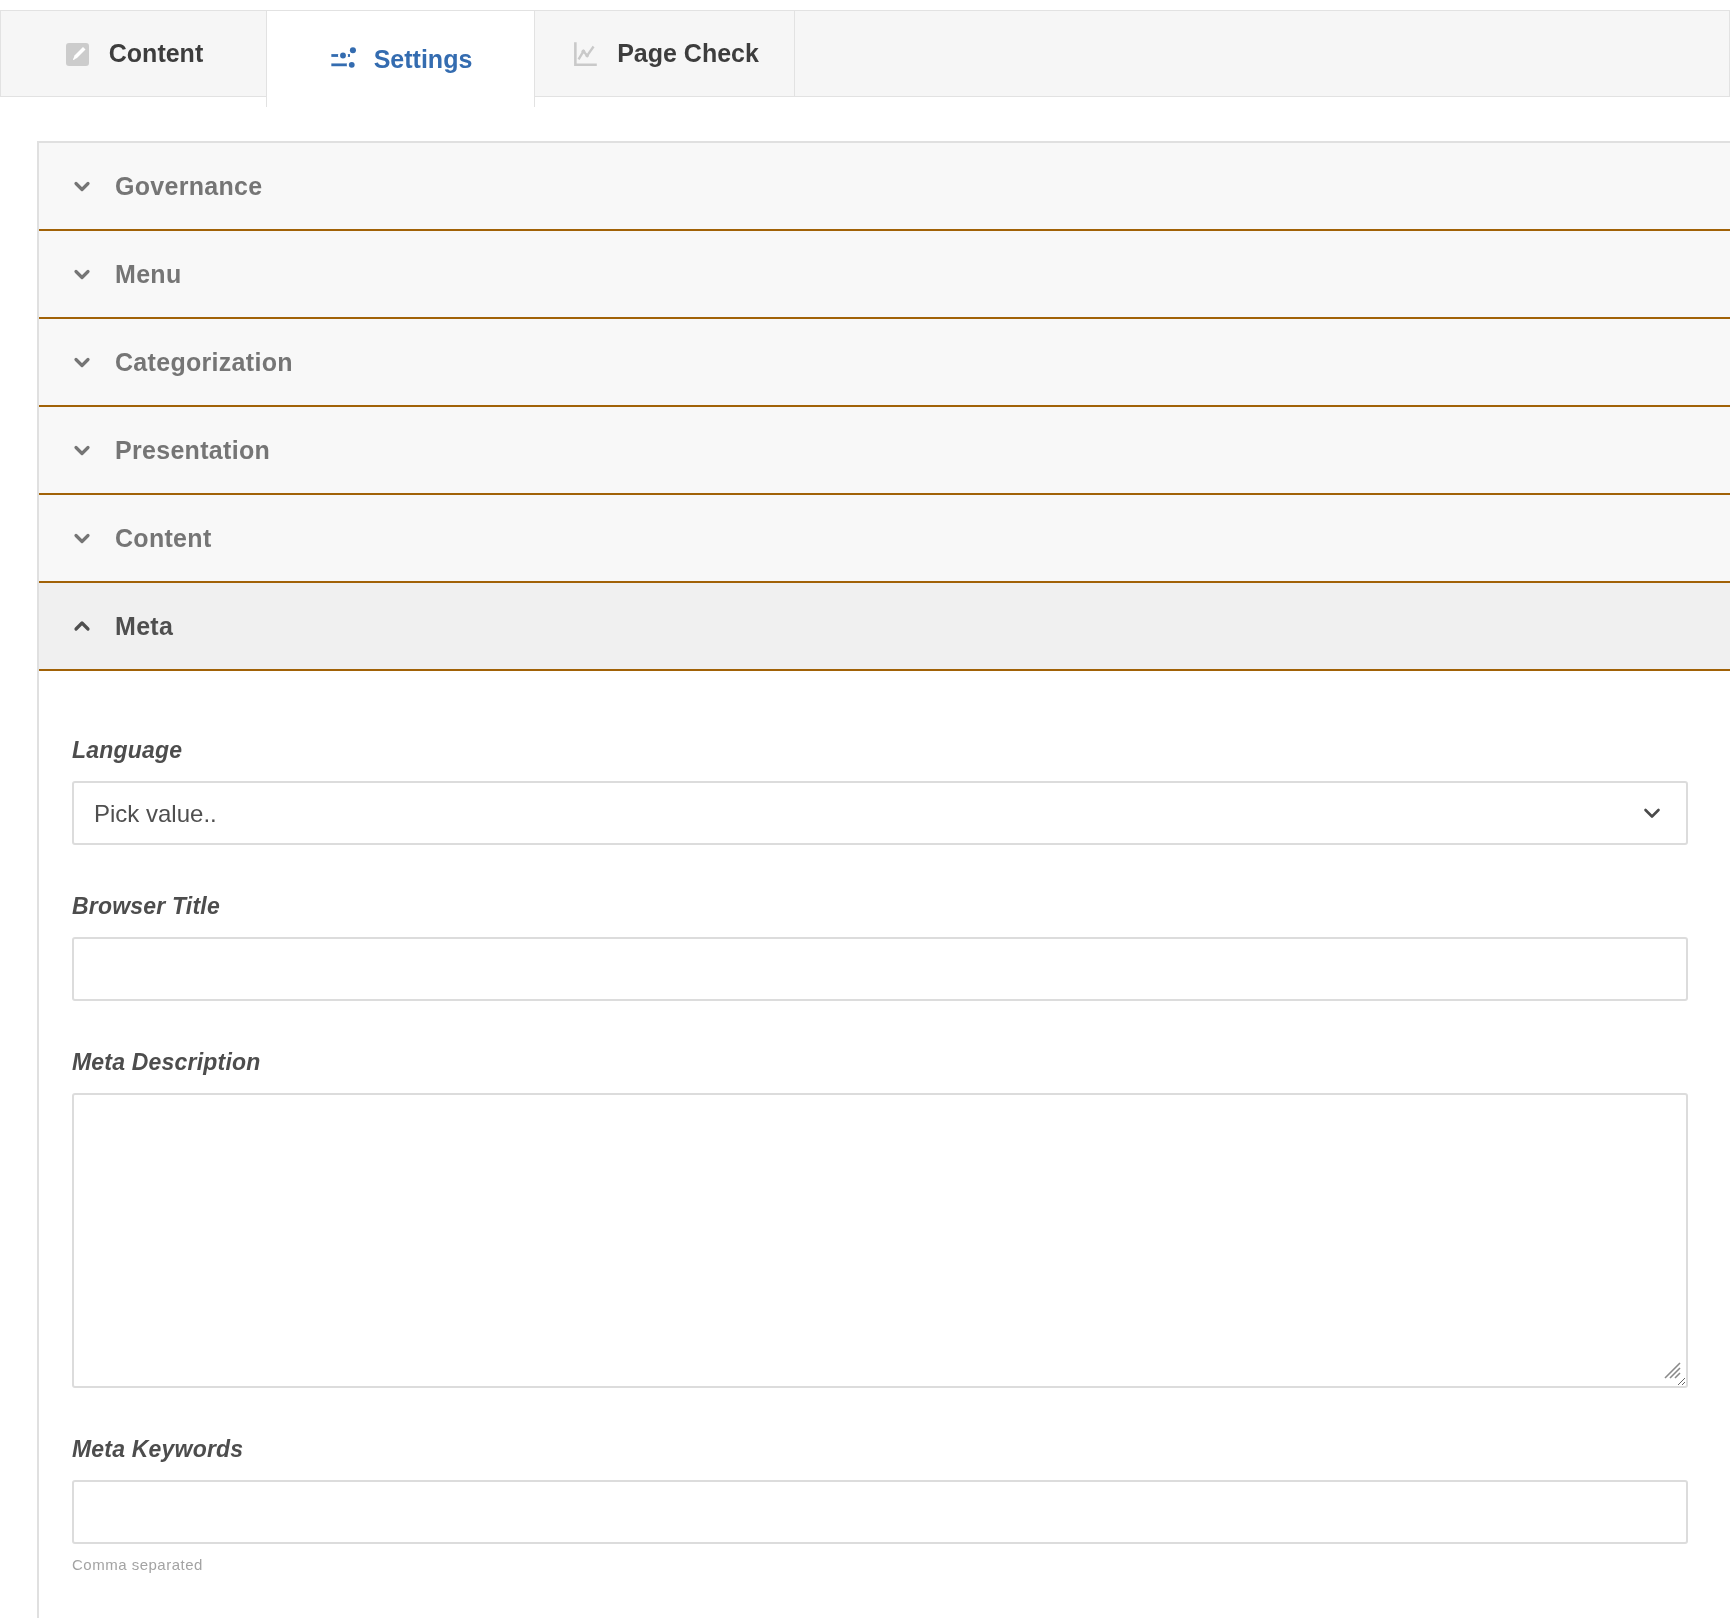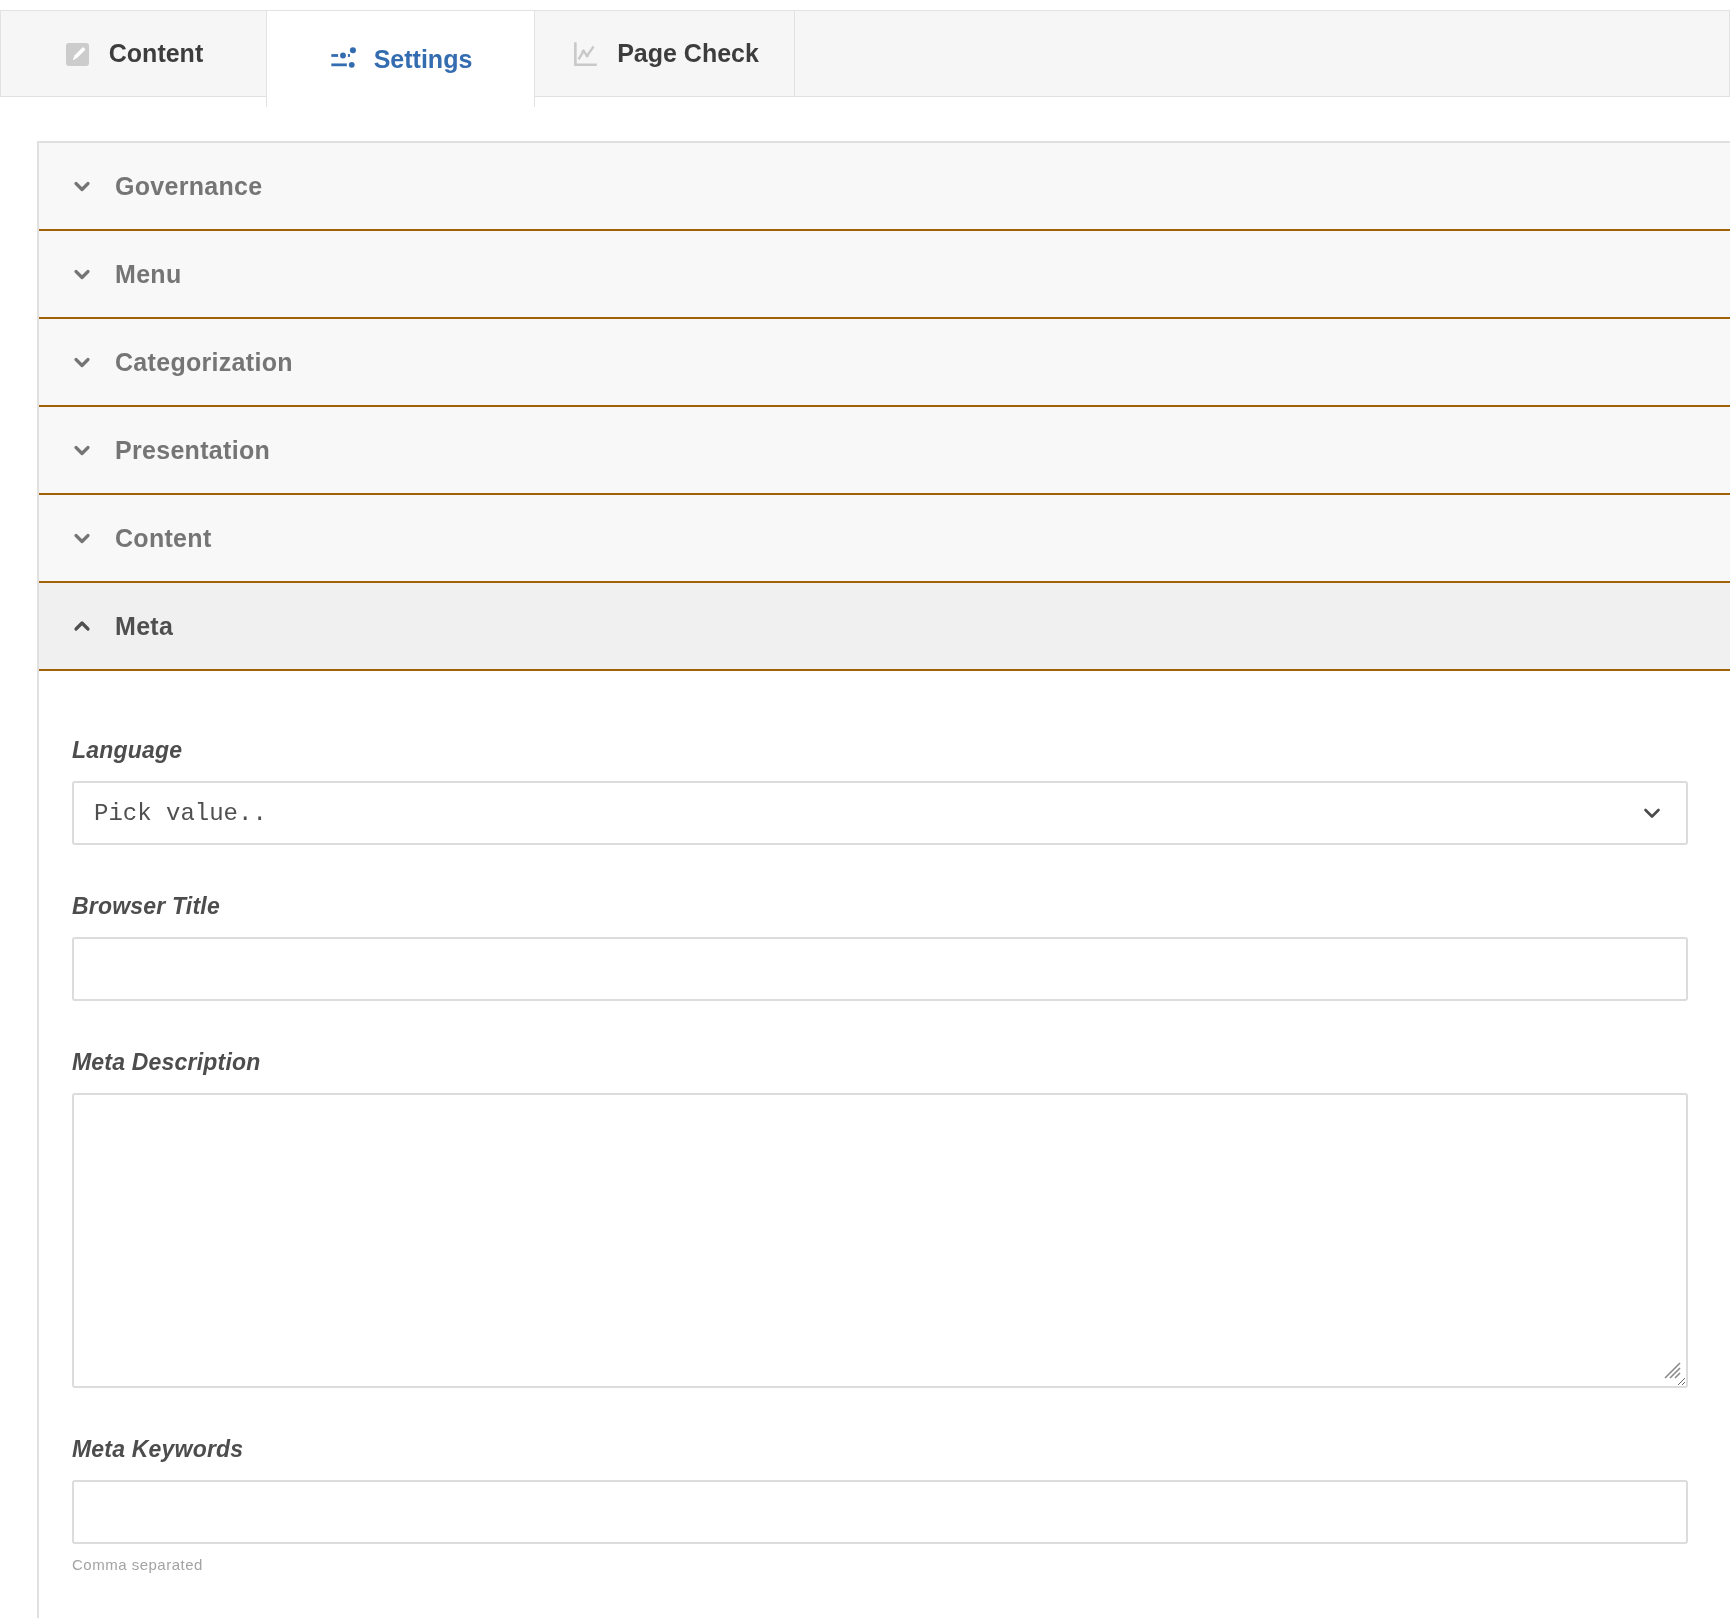--- a/index.html
+++ b/index.html
@@ -102,21 +102,20 @@
     background: #ffffff;
     font-family: "Liberation Sans", sans-serif;
     font-size: 24px;
     color: #4f4f4f;
     padding: 0 20px;
     outline: none;
   }
   select.ctl {
     height: 64px;
     appearance: none;
-    font-family: Liberation Mono, monospace;
     -webkit-appearance: none;
   }
   input.ctl { height: 64px; }
   textarea.ctl {
     height: 295px;
     resize: vertical;
     padding: 14px 20px;
     display: block;
   }
   .select-chevron {

